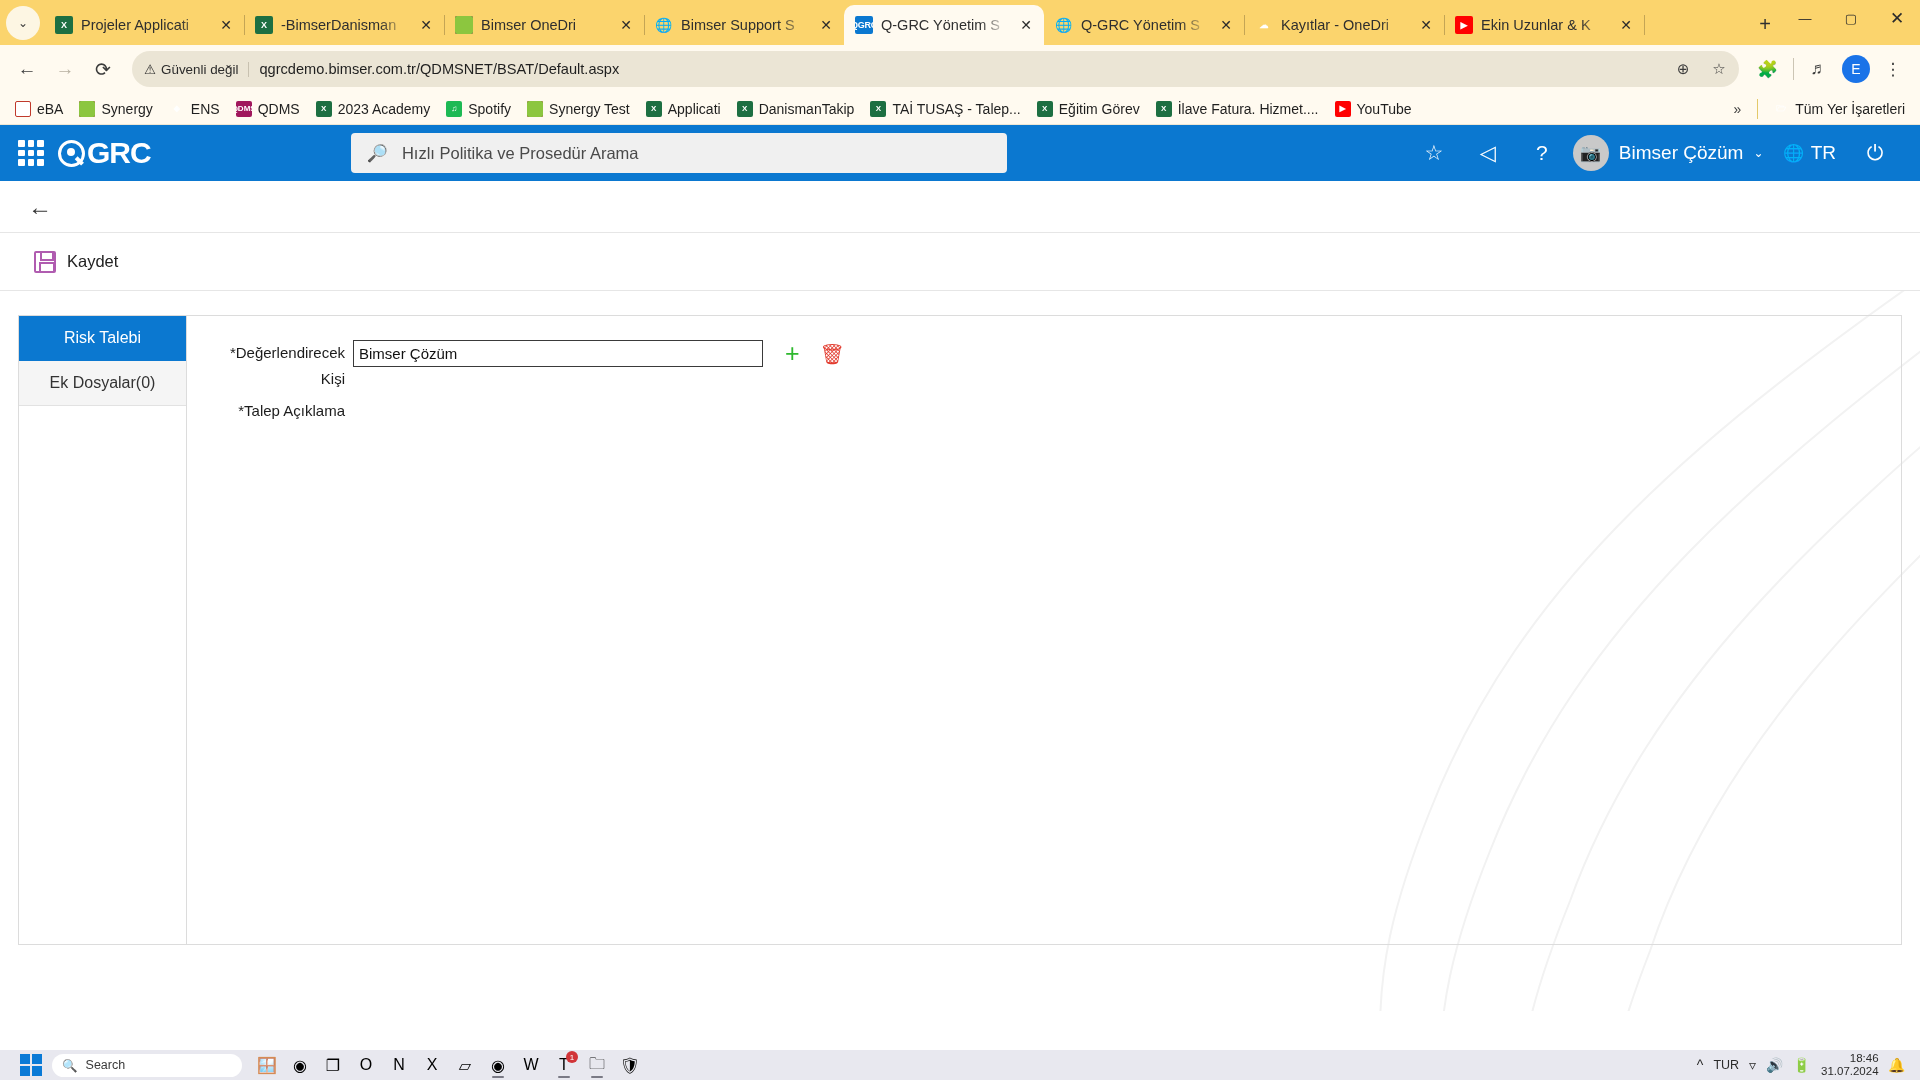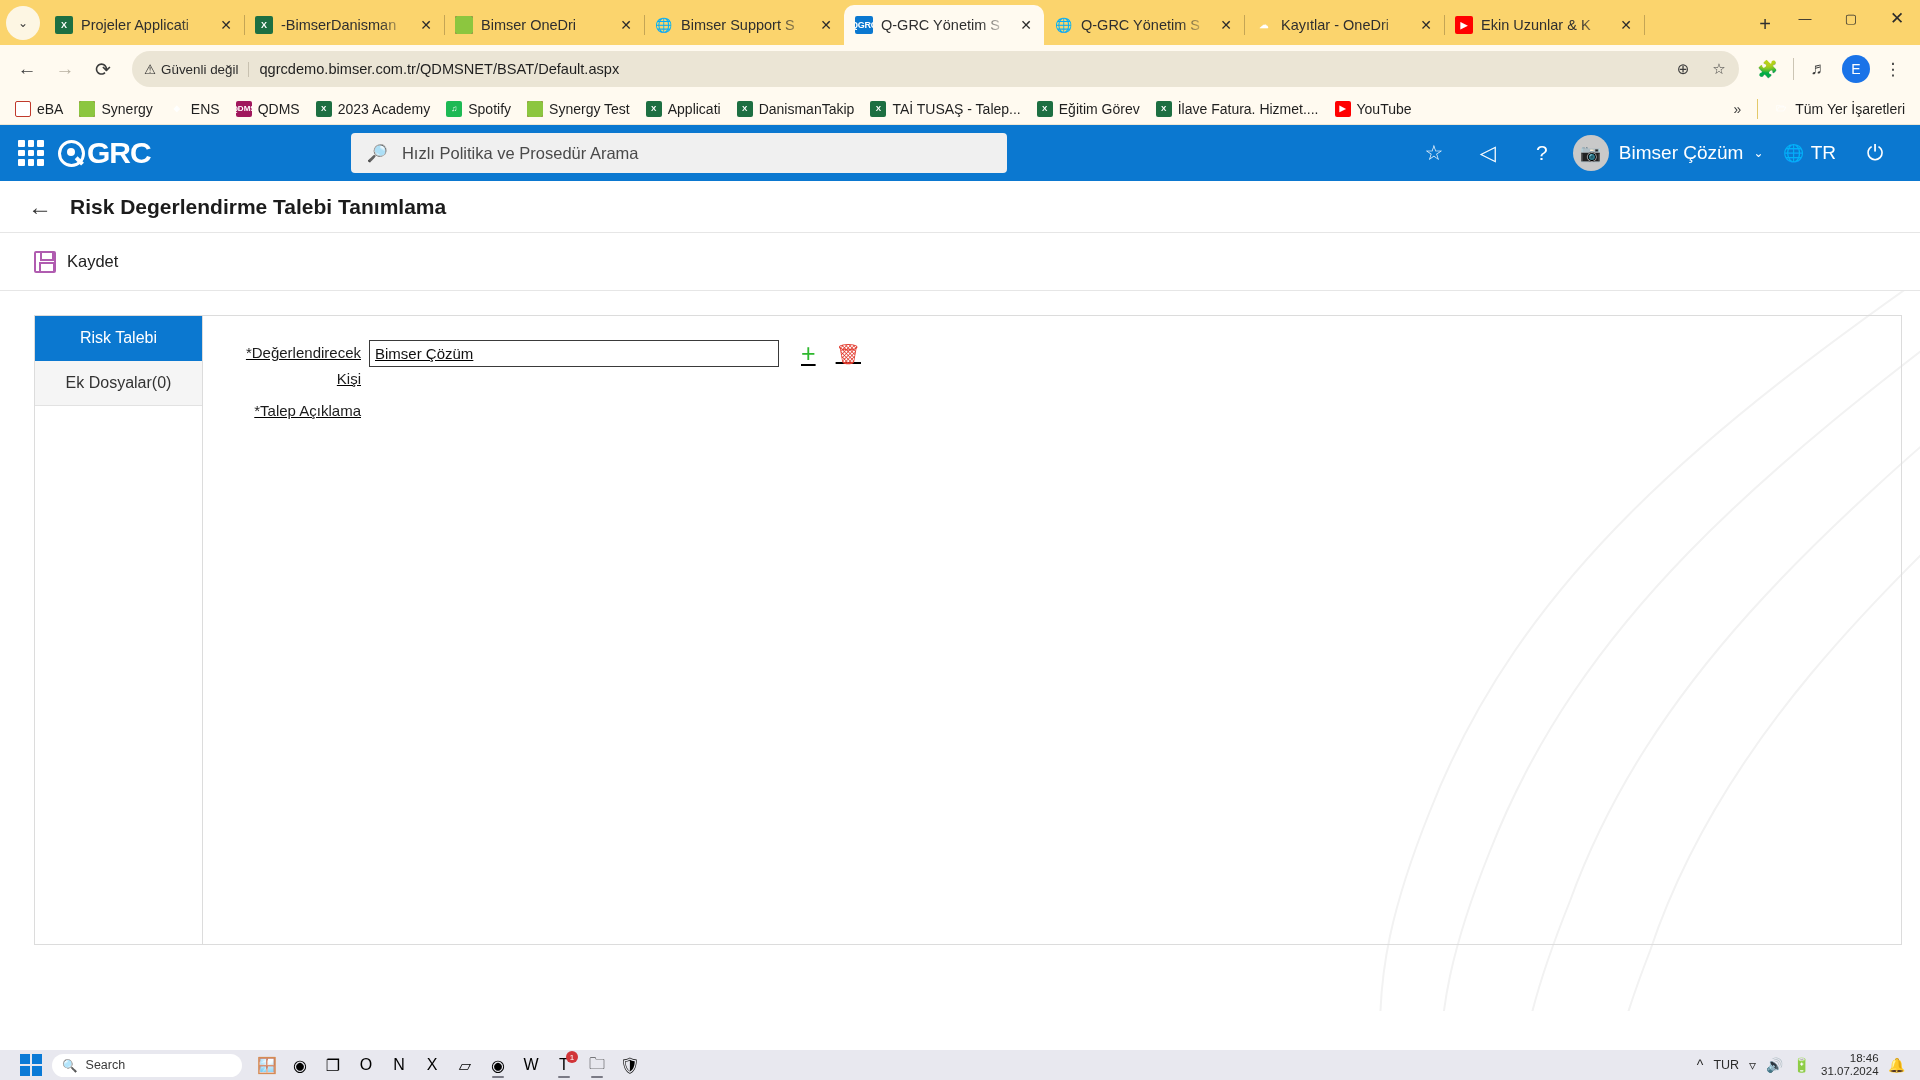--- a/index.html
+++ b/index.html
@@ -176,33 +176,33 @@
                 padding: 0 34px; border-bottom: 1px solid #e6e6e6; background: #fff; }
   .act-btn { display: flex; align-items: center; gap: 11px; cursor: pointer;
              font-size: 16.5px; color: #222; }
   .save-ico { width: 22px; height: 22px; border: 2px solid #b05cb0; border-radius: 2px;
               position: relative; }
   .save-ico::before { content:""; position:absolute; left:4px; top:-1px; width:10px;
                       height:7px; border:2px solid #b05cb0; border-top:none;}
   .save-ico::after { content:""; position:absolute; left:3px; bottom:0px; width:12px;
                      height:7px; border:2px solid #b05cb0; border-bottom:none;}
 
-  .body-area { padding: 24px 18px 0 34px; background: #fff; position: relative;
+  .body-area { padding: 24px 18px 0 18px; background: #fff; position: relative;
                height: calc(100% - 56px - 52px - 58px); }
   .bg-swoosh { position:absolute; inset:0; pointer-events:none; overflow:hidden; }
   .bg-swoosh svg { position:absolute; right:-80px; top:-40px; }
 
   .form-panel { display: flex; border: 1px solid #dcdcdc; height: 630px;
                 position: relative; background: transparent; }
   .tabs-col { width: 168px; border-right: 1px solid #dcdcdc; flex: none; }
   .vtab { height: 45px; display: flex; align-items: center; justify-content: center;
           font-size: 16px; cursor: pointer; border-bottom: 1px solid #e2e2e2;
           background: #f5f5f5; color: #333; }
   .vtab.active { background: #0b78d0; color: #fff; border-bottom-color: #0b78d0;}
-  .fields-col { flex: 1; padding: 24px 0 0 18px; text-decoration: underline; }
+  .fields-col { flex: 1; padding: 24px 0 0 18px; }
 
   .frow { display: flex; align-items: flex-start; margin-bottom: 6px; }
   .flabel { width: 148px; text-align: right; padding-right: 8px; font-size: 15px;
             color: #1c1c1c; line-height: 26px; flex: none; }
   .ftext {
     width: 410px; height: 27px; border: 1px solid #6a6a6a; background: #fff;
     font-size: 15px; color: #111; padding: 0 5px; line-height: 25px;
     outline: none; font-family: "Liberation Sans", sans-serif;
   }
   .ftext.focused { border-color: #3a3a3a; }
@@ -450,21 +450,20 @@
         <div class="hdr-lang">
           <span style="font-size:17px;">🌐</span>
           <span>TR</span>
         </div>
         <div class="hdr-ico">⏻</div>
       </div>
     </div>
 
     <div class="page-title-bar">
       <span class="back-arrow">←</span>
-      <span class="page-title">Risk Degerlendirme Talebi Tanımlama</span>
     </div>
 
     <div class="action-bar">
       <div class="act-btn">
         <span class="save-ico"></span>
         <span>Kaydet</span>
       </div>
     </div>
 
     <div class="body-area">

